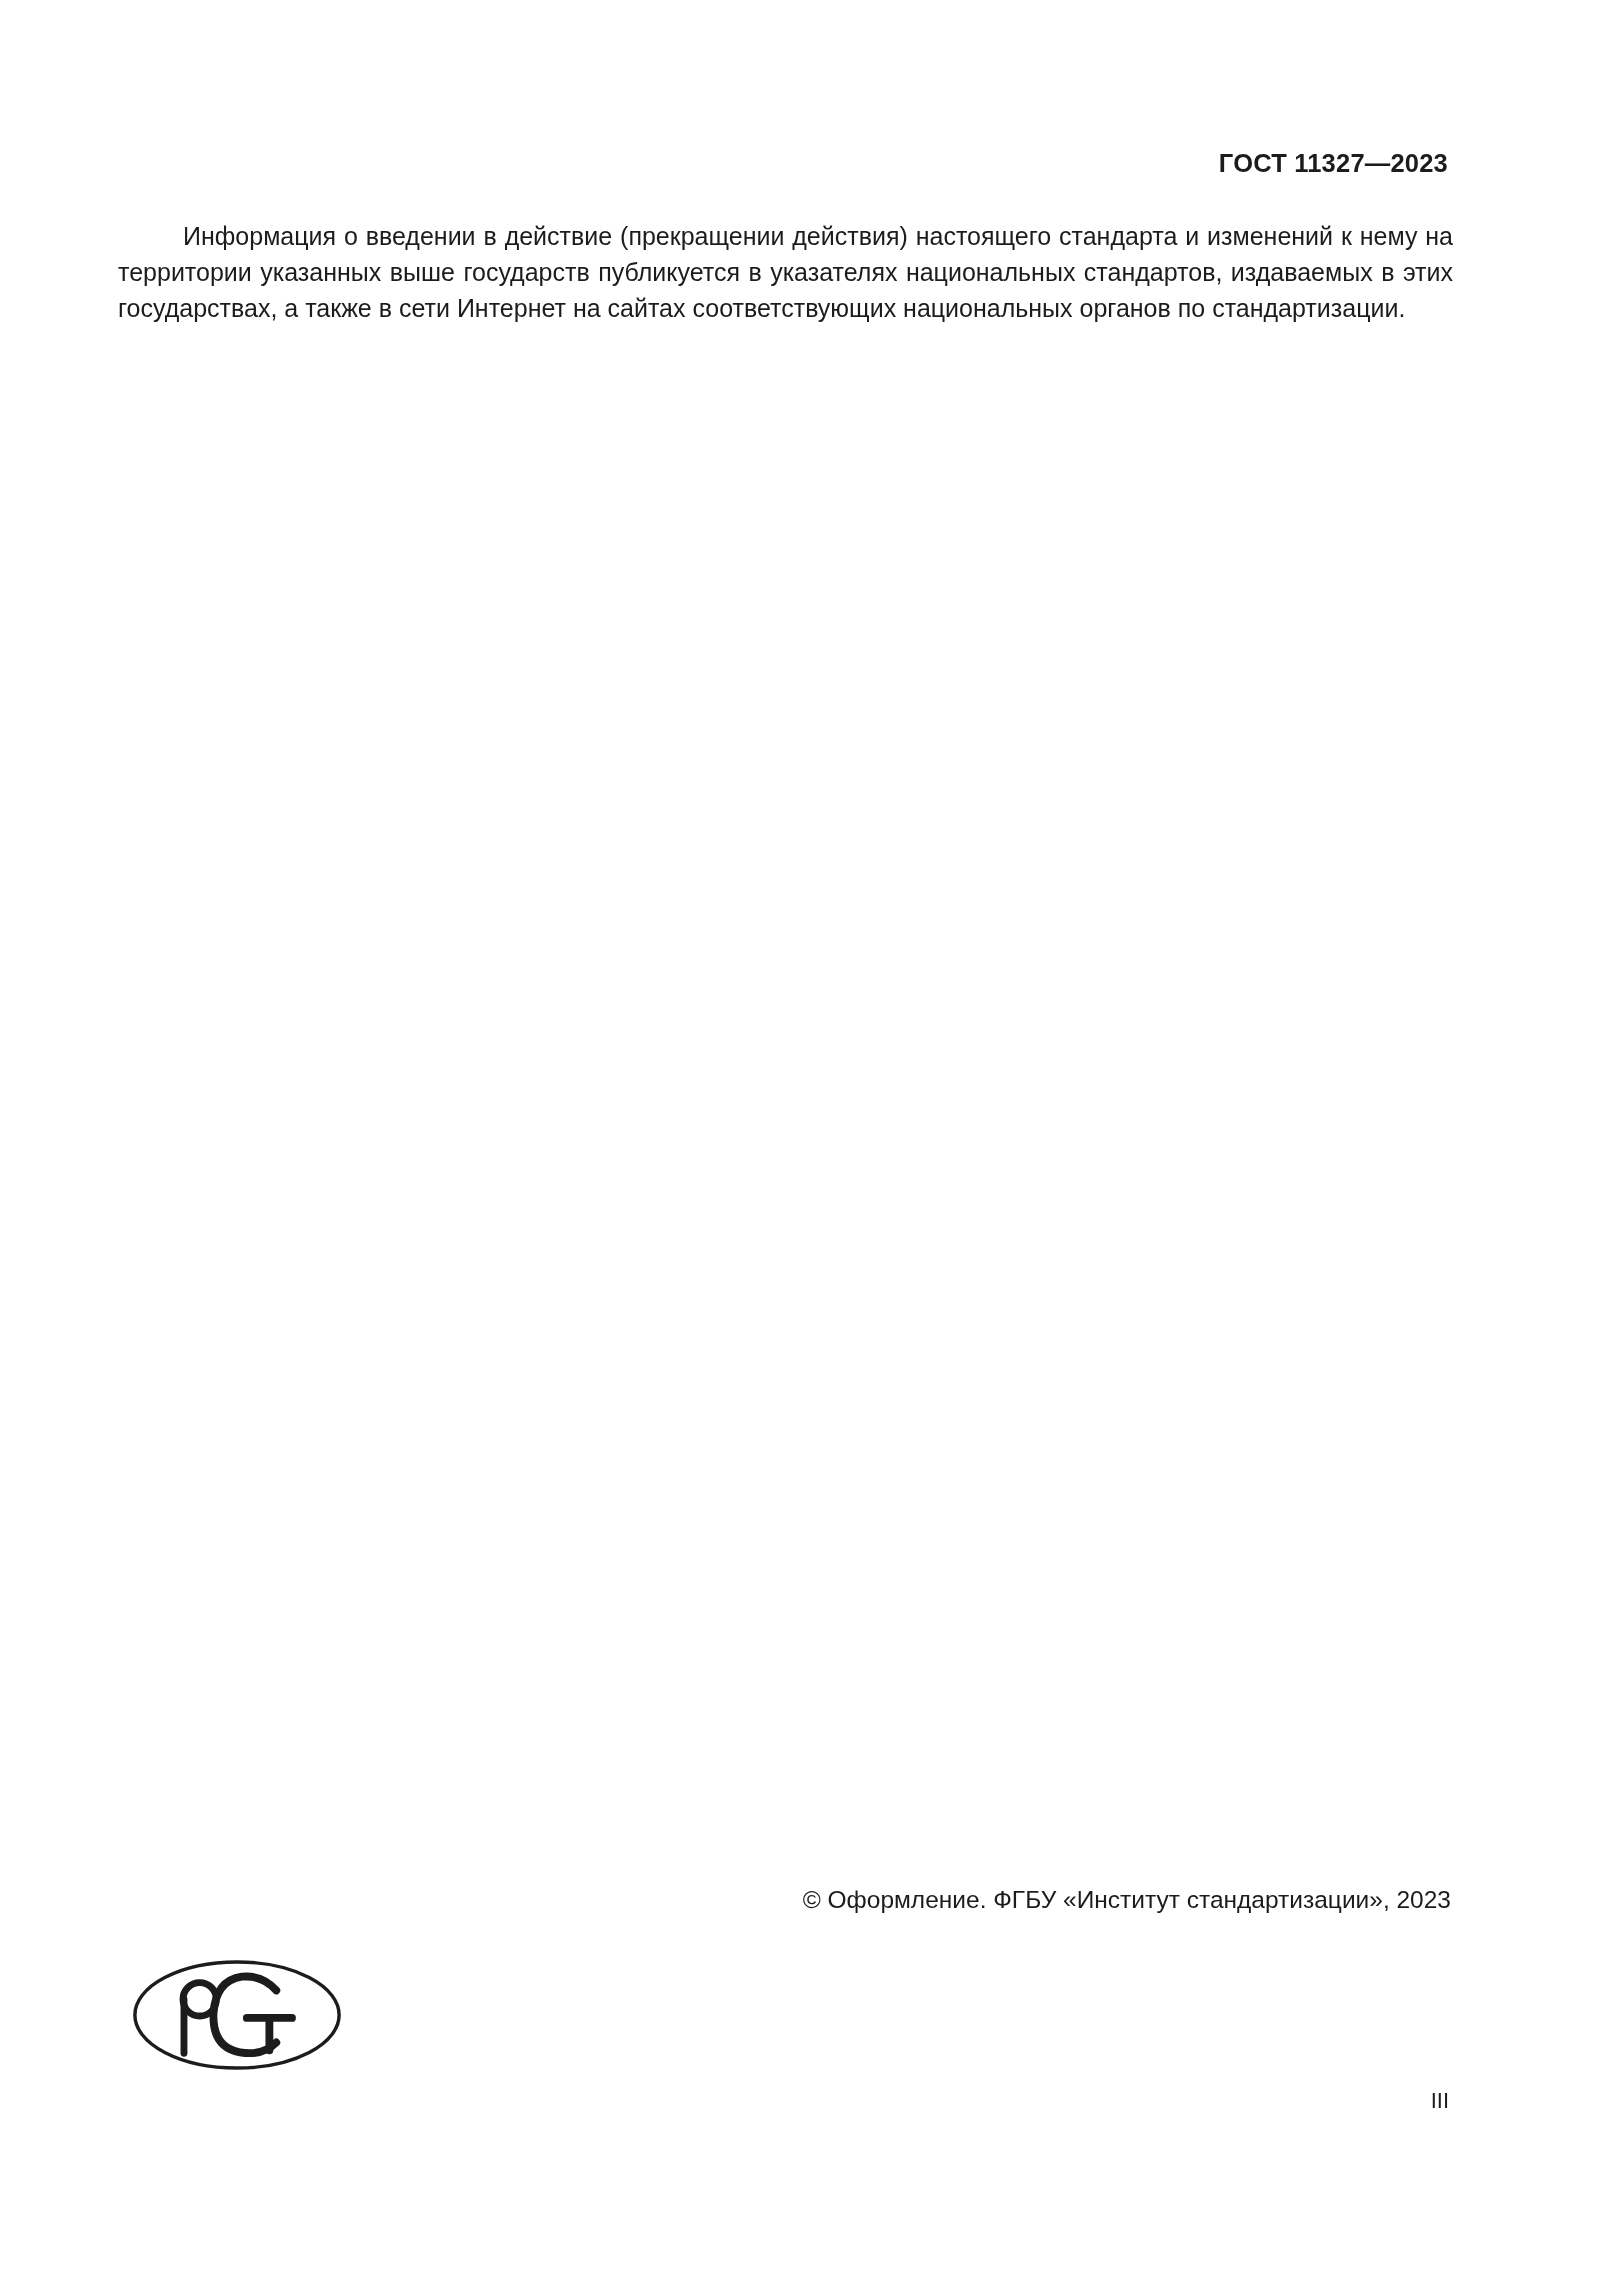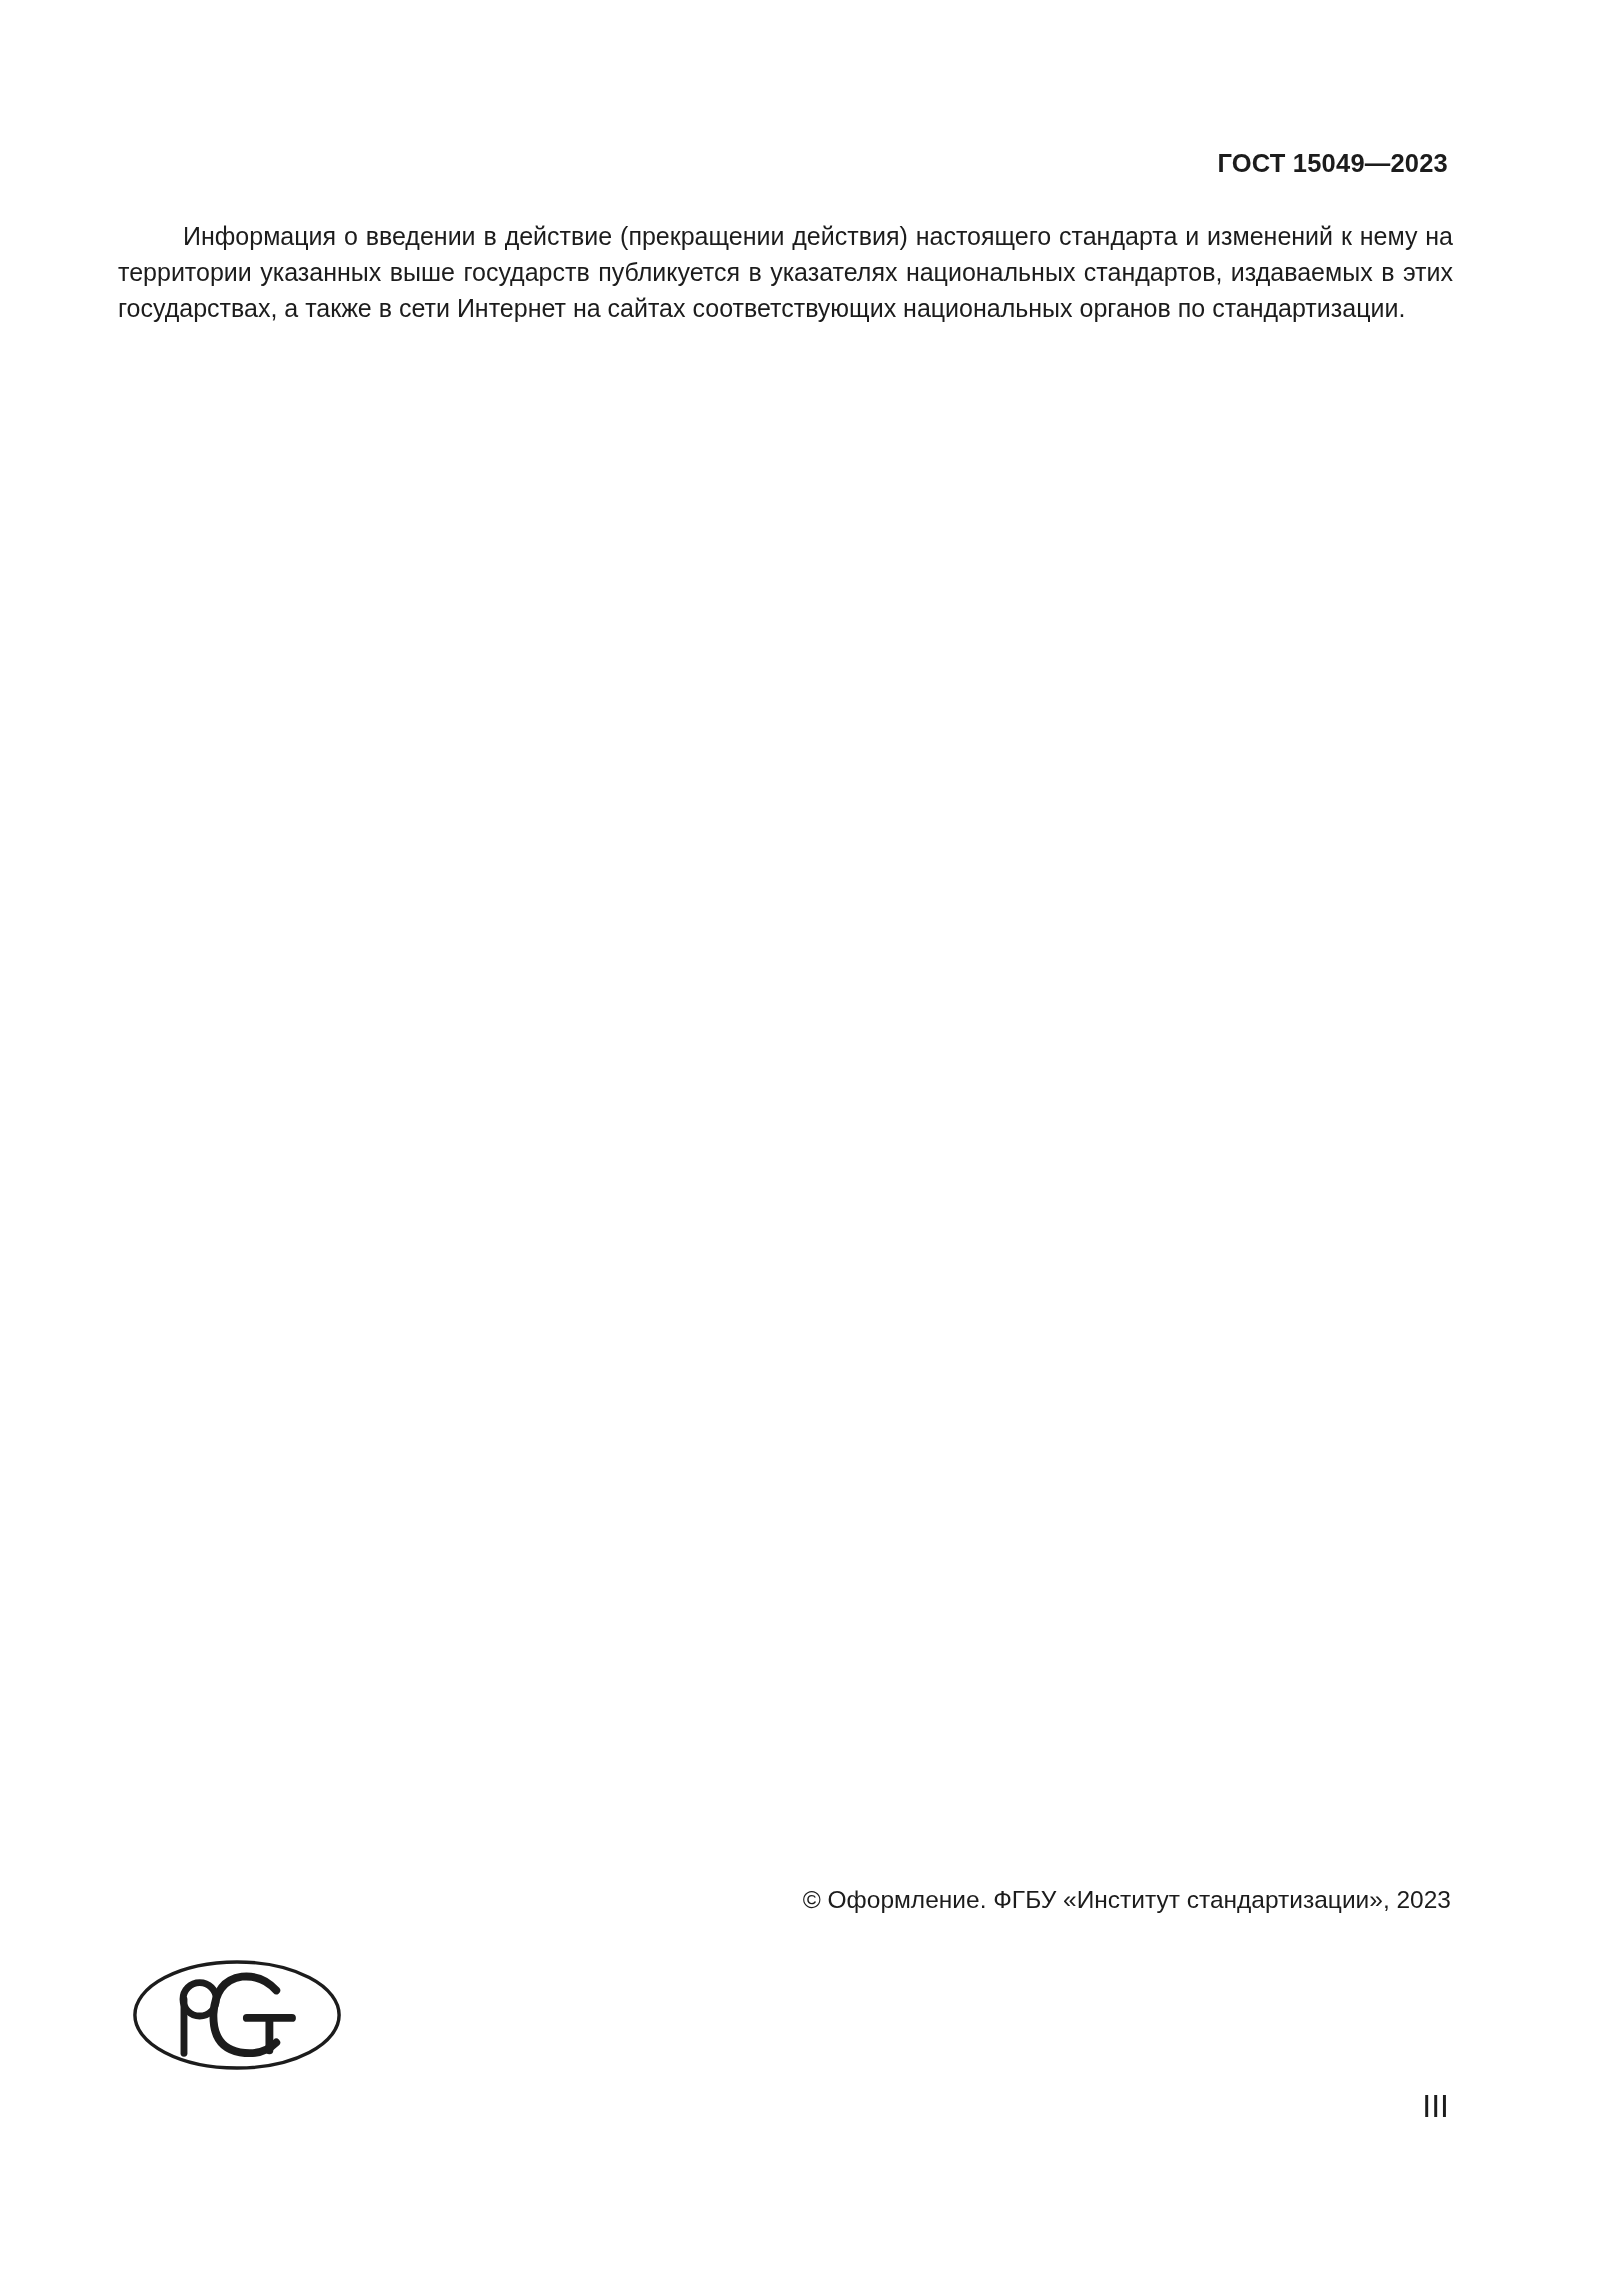--- a/index.html
+++ b/index.html
@@ -57,29 +57,29 @@
     left: 443px;
     width: 1012px;
     font-size: 24.5px;
     line-height: 33px;
     text-align: justify;
   }
   .page-num {
     position: absolute;
     top: 2088px;
     right: 172px;
-    font-size: 32px;
+    font-size: 22px;
   }
 </style>
 </head>
 <body>
 
 <div class="page">
 
-  <div class="doc-code">ГОСТ 15049—2023</div>
+  <div class="doc-code">ГОСТ 11327—2023</div>
 
   <div class="intro">
     <p>Информация о введении в действие (прекращении действия) настоящего стандарта и изме­нений к нему на территории указанных выше государств публикуется в указателях национальных стандартов, издаваемых в этих государствах, а также в сети Интернет на сайтах соответству­ющих национальных органов по стандартизации.</p>
   </div>
 
   <div class="copyright">© Оформление. ФГБУ «Институт стандартизации», 2023</div>
 
   <div class="footer-logo">
     <svg viewBox="0 0 220 122" xmlns="http://www.w3.org/2000/svg" aria-hidden="true">
 

